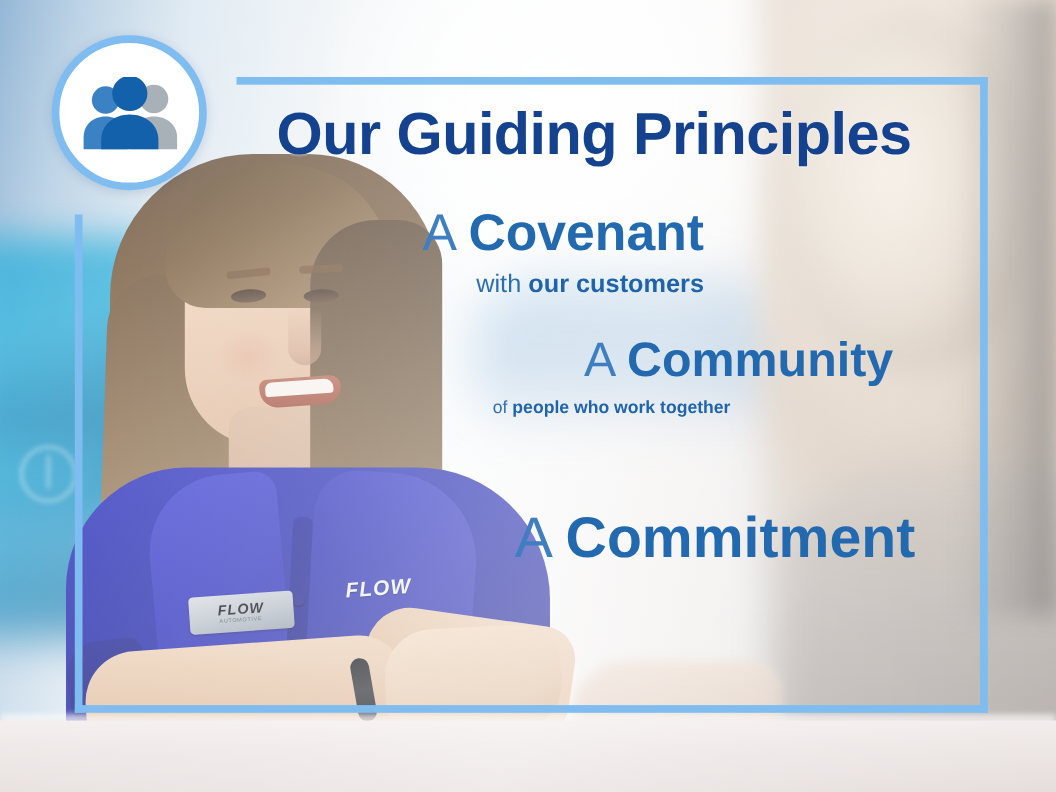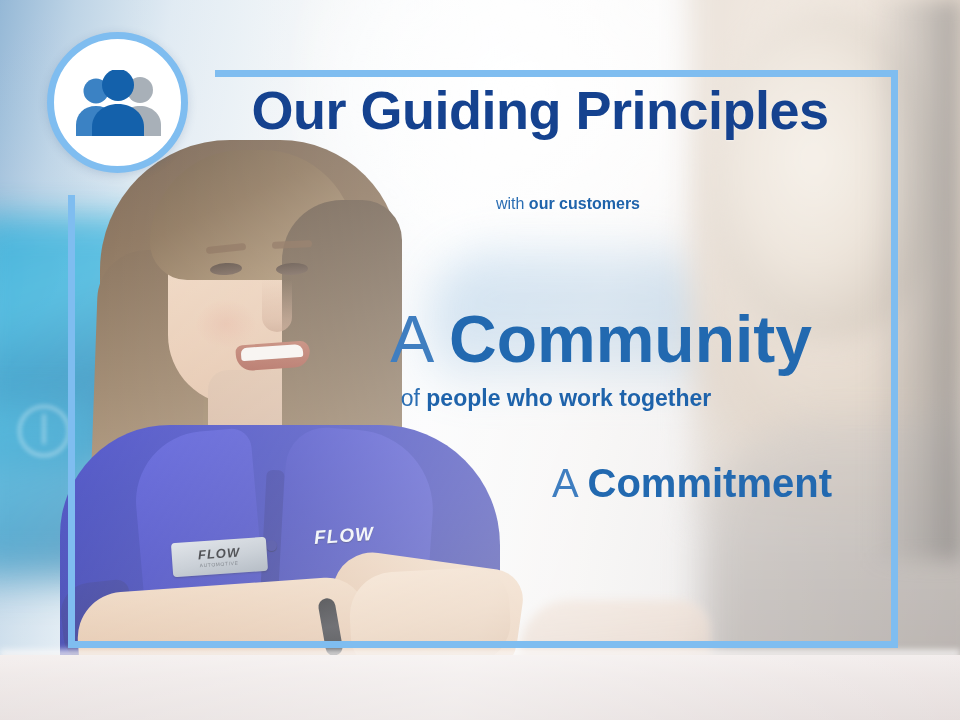--- a/index.html
+++ b/index.html
@@ -421,21 +421,21 @@
   .badge-icon {
     position: absolute;
     left: 50%; top: 50%;
     transform: translate(-50%, -50%);
     width: 96px; height: 66px;
   }
 
   
   .headline {
     position: absolute;
-    left: 200px; top: 82px;
+    left: 200px; top: 94px;
     width: 680px;
     text-align: center;
     font-family: "Liberation Sans", sans-serif;
     font-weight: 700;
     font-size: 54px;
     line-height: 1.05;
     letter-spacing: -0.5px;
     color: #15428f;
     text-shadow: 0 1px 2px rgba(255,255,255,0.45);
   }
@@ -451,40 +451,40 @@
     font-weight: 400;
     color: #3f7ec0;
   }
   .principle .word {
     font-weight: 700;
     color: #2269b0;
   }
 
   .detail {
     font-family: "Liberation Sans", sans-serif;
-    font-size: 23px;
+    font-size: 16px;
     line-height: 1.28;
     color: #2b6eb3;
     font-weight: 400;
   }
   .detail b { font-weight: 700; color: #1e63ab; }
 
   
   #block-covenant { left: 240px; top: 186px; width: 400px; text-align: right; }
   #block-covenant .principle { font-size: 47px; }
-  #block-covenant .detail { margin-top: 8px; font-size: 16px; }
+  #block-covenant .detail { margin-top: 8px; font-size: 23px; }
 
   
   #block-community { left: 300px; top: 305px; width: 512px; text-align: right; }
-  #block-community .principle { font-size: 66px; }
+  #block-community .principle { font-size: 44px; }
   #block-community .detail { margin-top: 10px; text-align: center; }
 
   
   #block-commitment { left: 400px; top: 462px; width: 432px; text-align: right; }
-  #block-commitment .principle { font-size: 40px; }
+  #block-commitment .principle { font-size: 52px; }
   #block-commitment .detail { margin-top: 12px; text-align: center; }
 </style>
 </head>
 <body>
 
 <div id="stage">
 
   <div class="photo">
     <div class="bg-room"></div>
     <div class="bg-window"></div>
@@ -554,20 +554,24 @@
       <path d="M26 36C14 36 6 44 6 55v11h40V55c0-11-8-19-20-19z" fill="#3b82c4"></path>
 
       <circle cx="48" cy="15" r="16" fill="#1461ab"></circle>
       <path d="M48 34c-15 0-26 10-26 23v9h52v-9c0-13-11-23-26-23z" fill="#1461ab"></path>
     </svg>
   </div>
 
   <div class="headline">Our Guiding Principles</div>
 
   <div class="block" id="block-covenant">
+    <div class="principle">
+      <span class="art">A</span>
+      <span class="word">Covenant</span>
+    </div>
     <div class="detail"><span>with </span><b>our customers</b></div>
   </div>
 
   <div class="block" id="block-community">
     <div class="principle">
       <span class="art">A</span>
       <span class="word">Community</span>
     </div>
     <div class="detail"><span>of </span><b>people who work together</b><br></div>
   </div>

